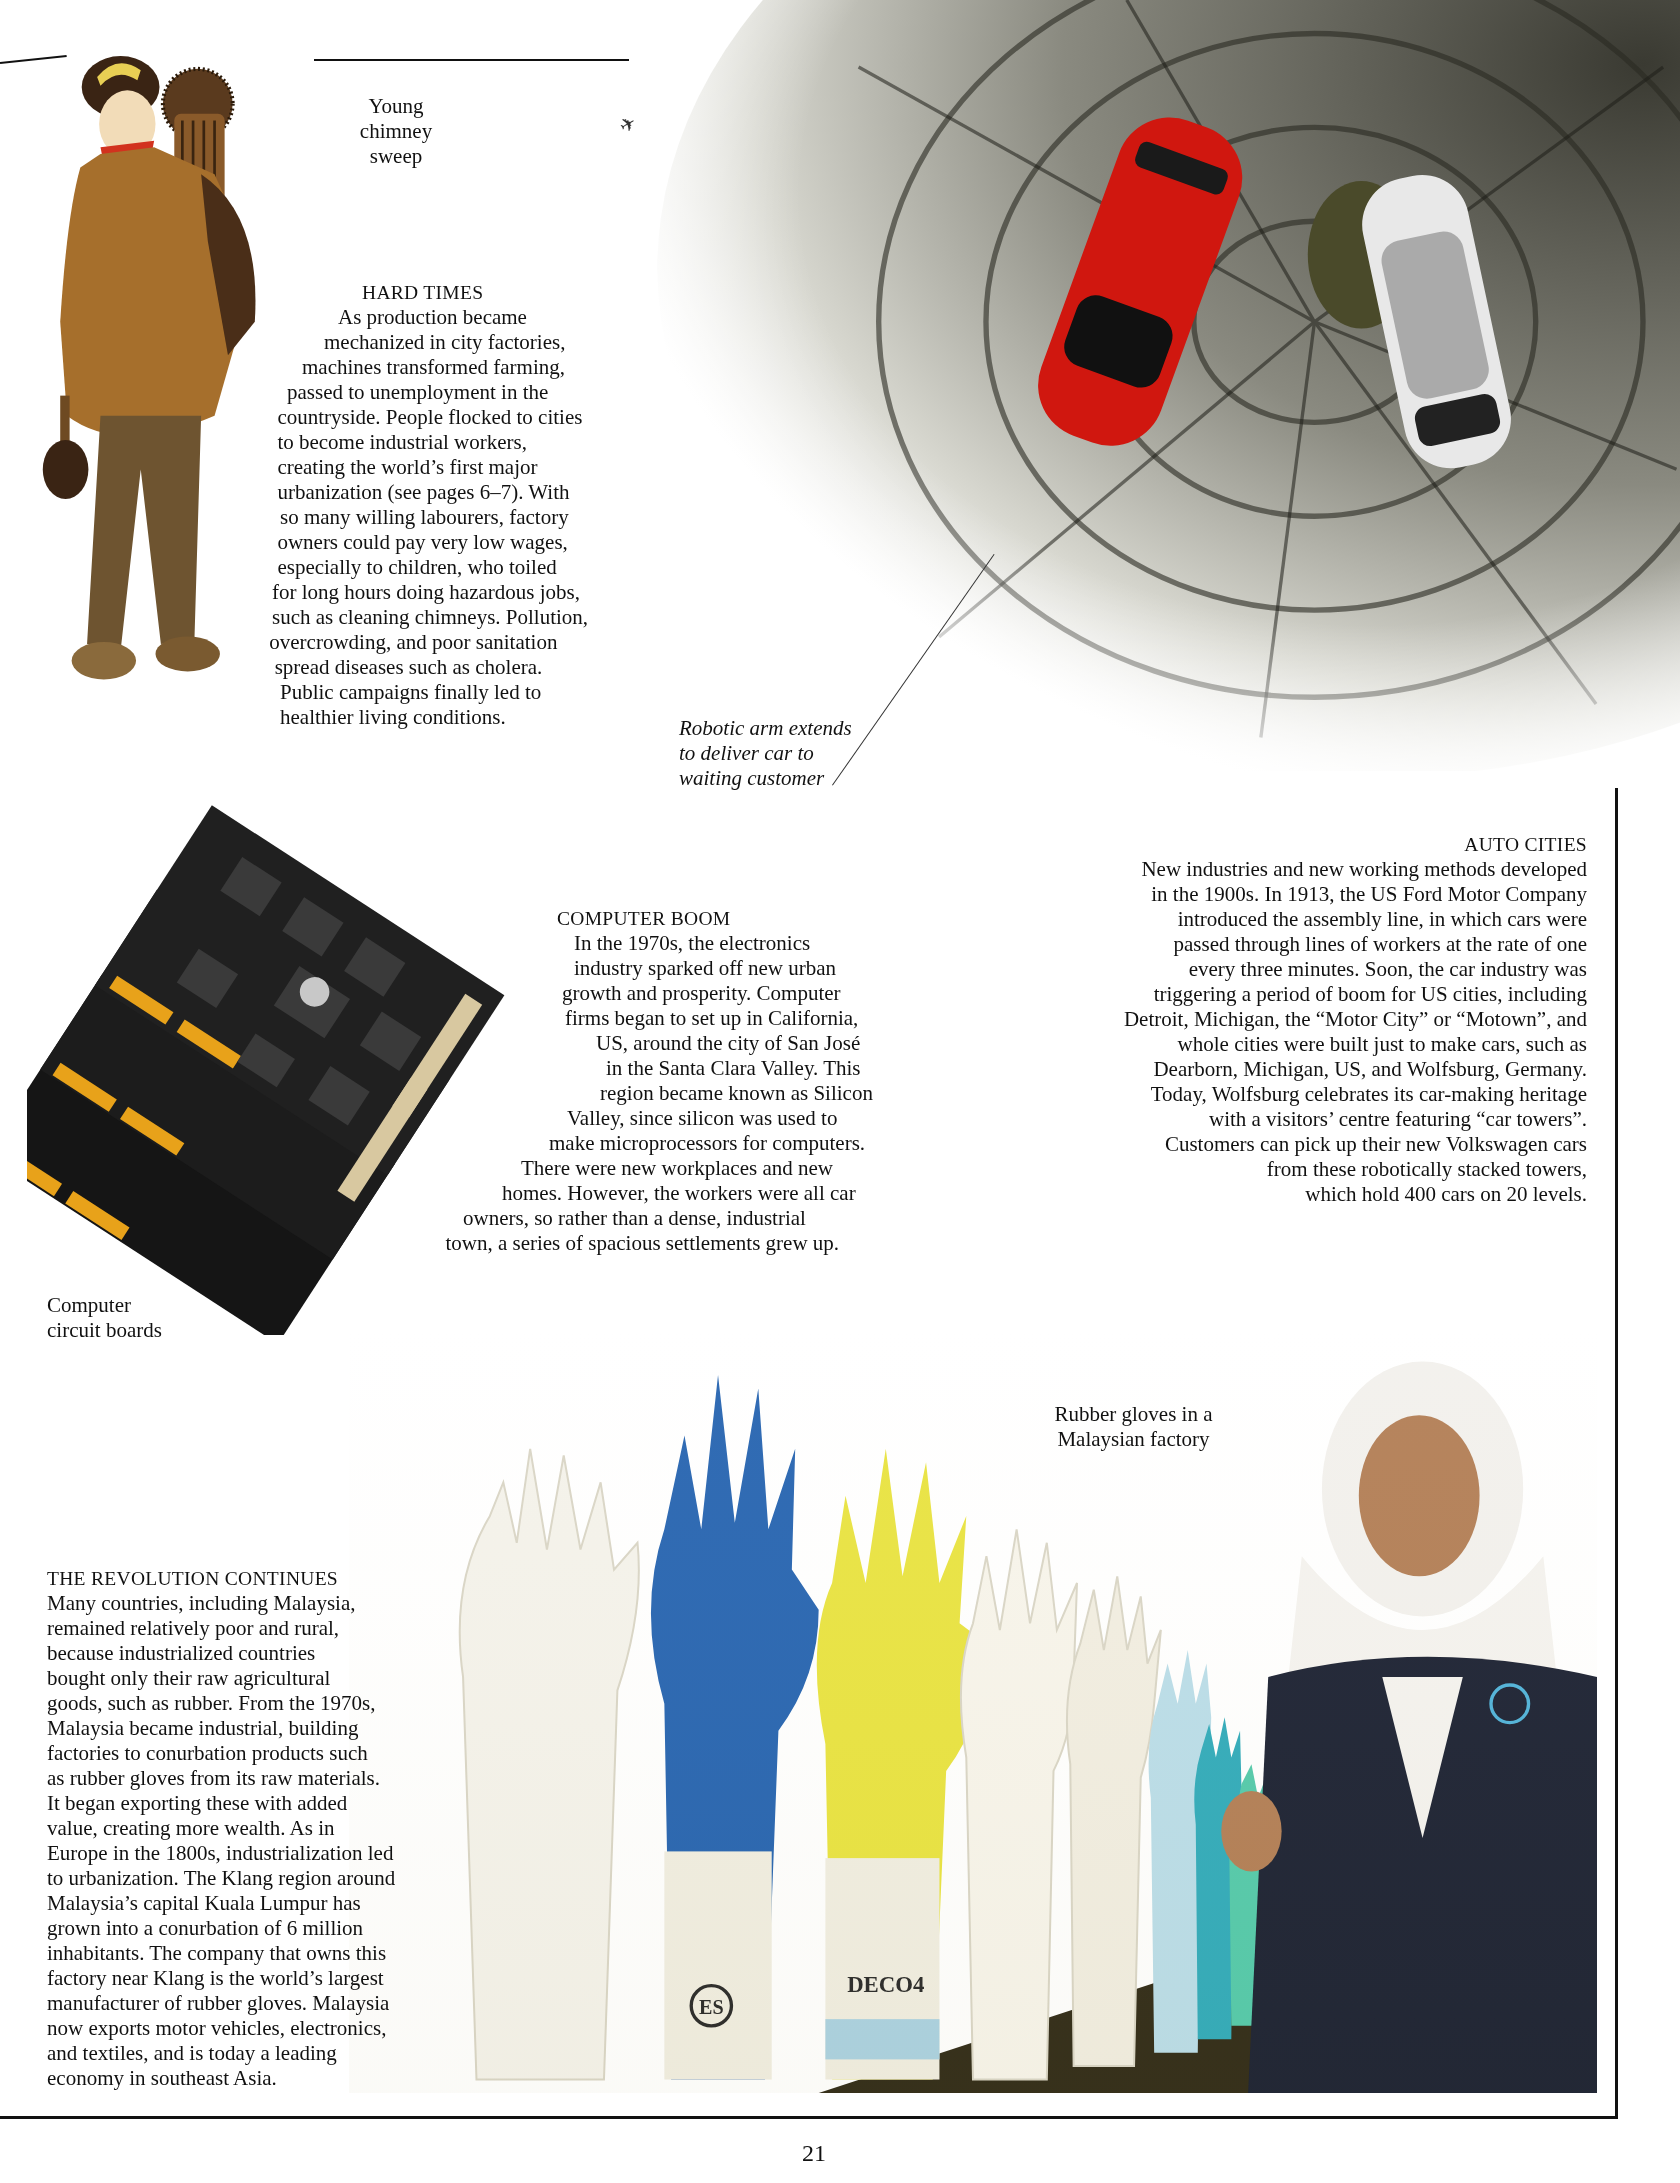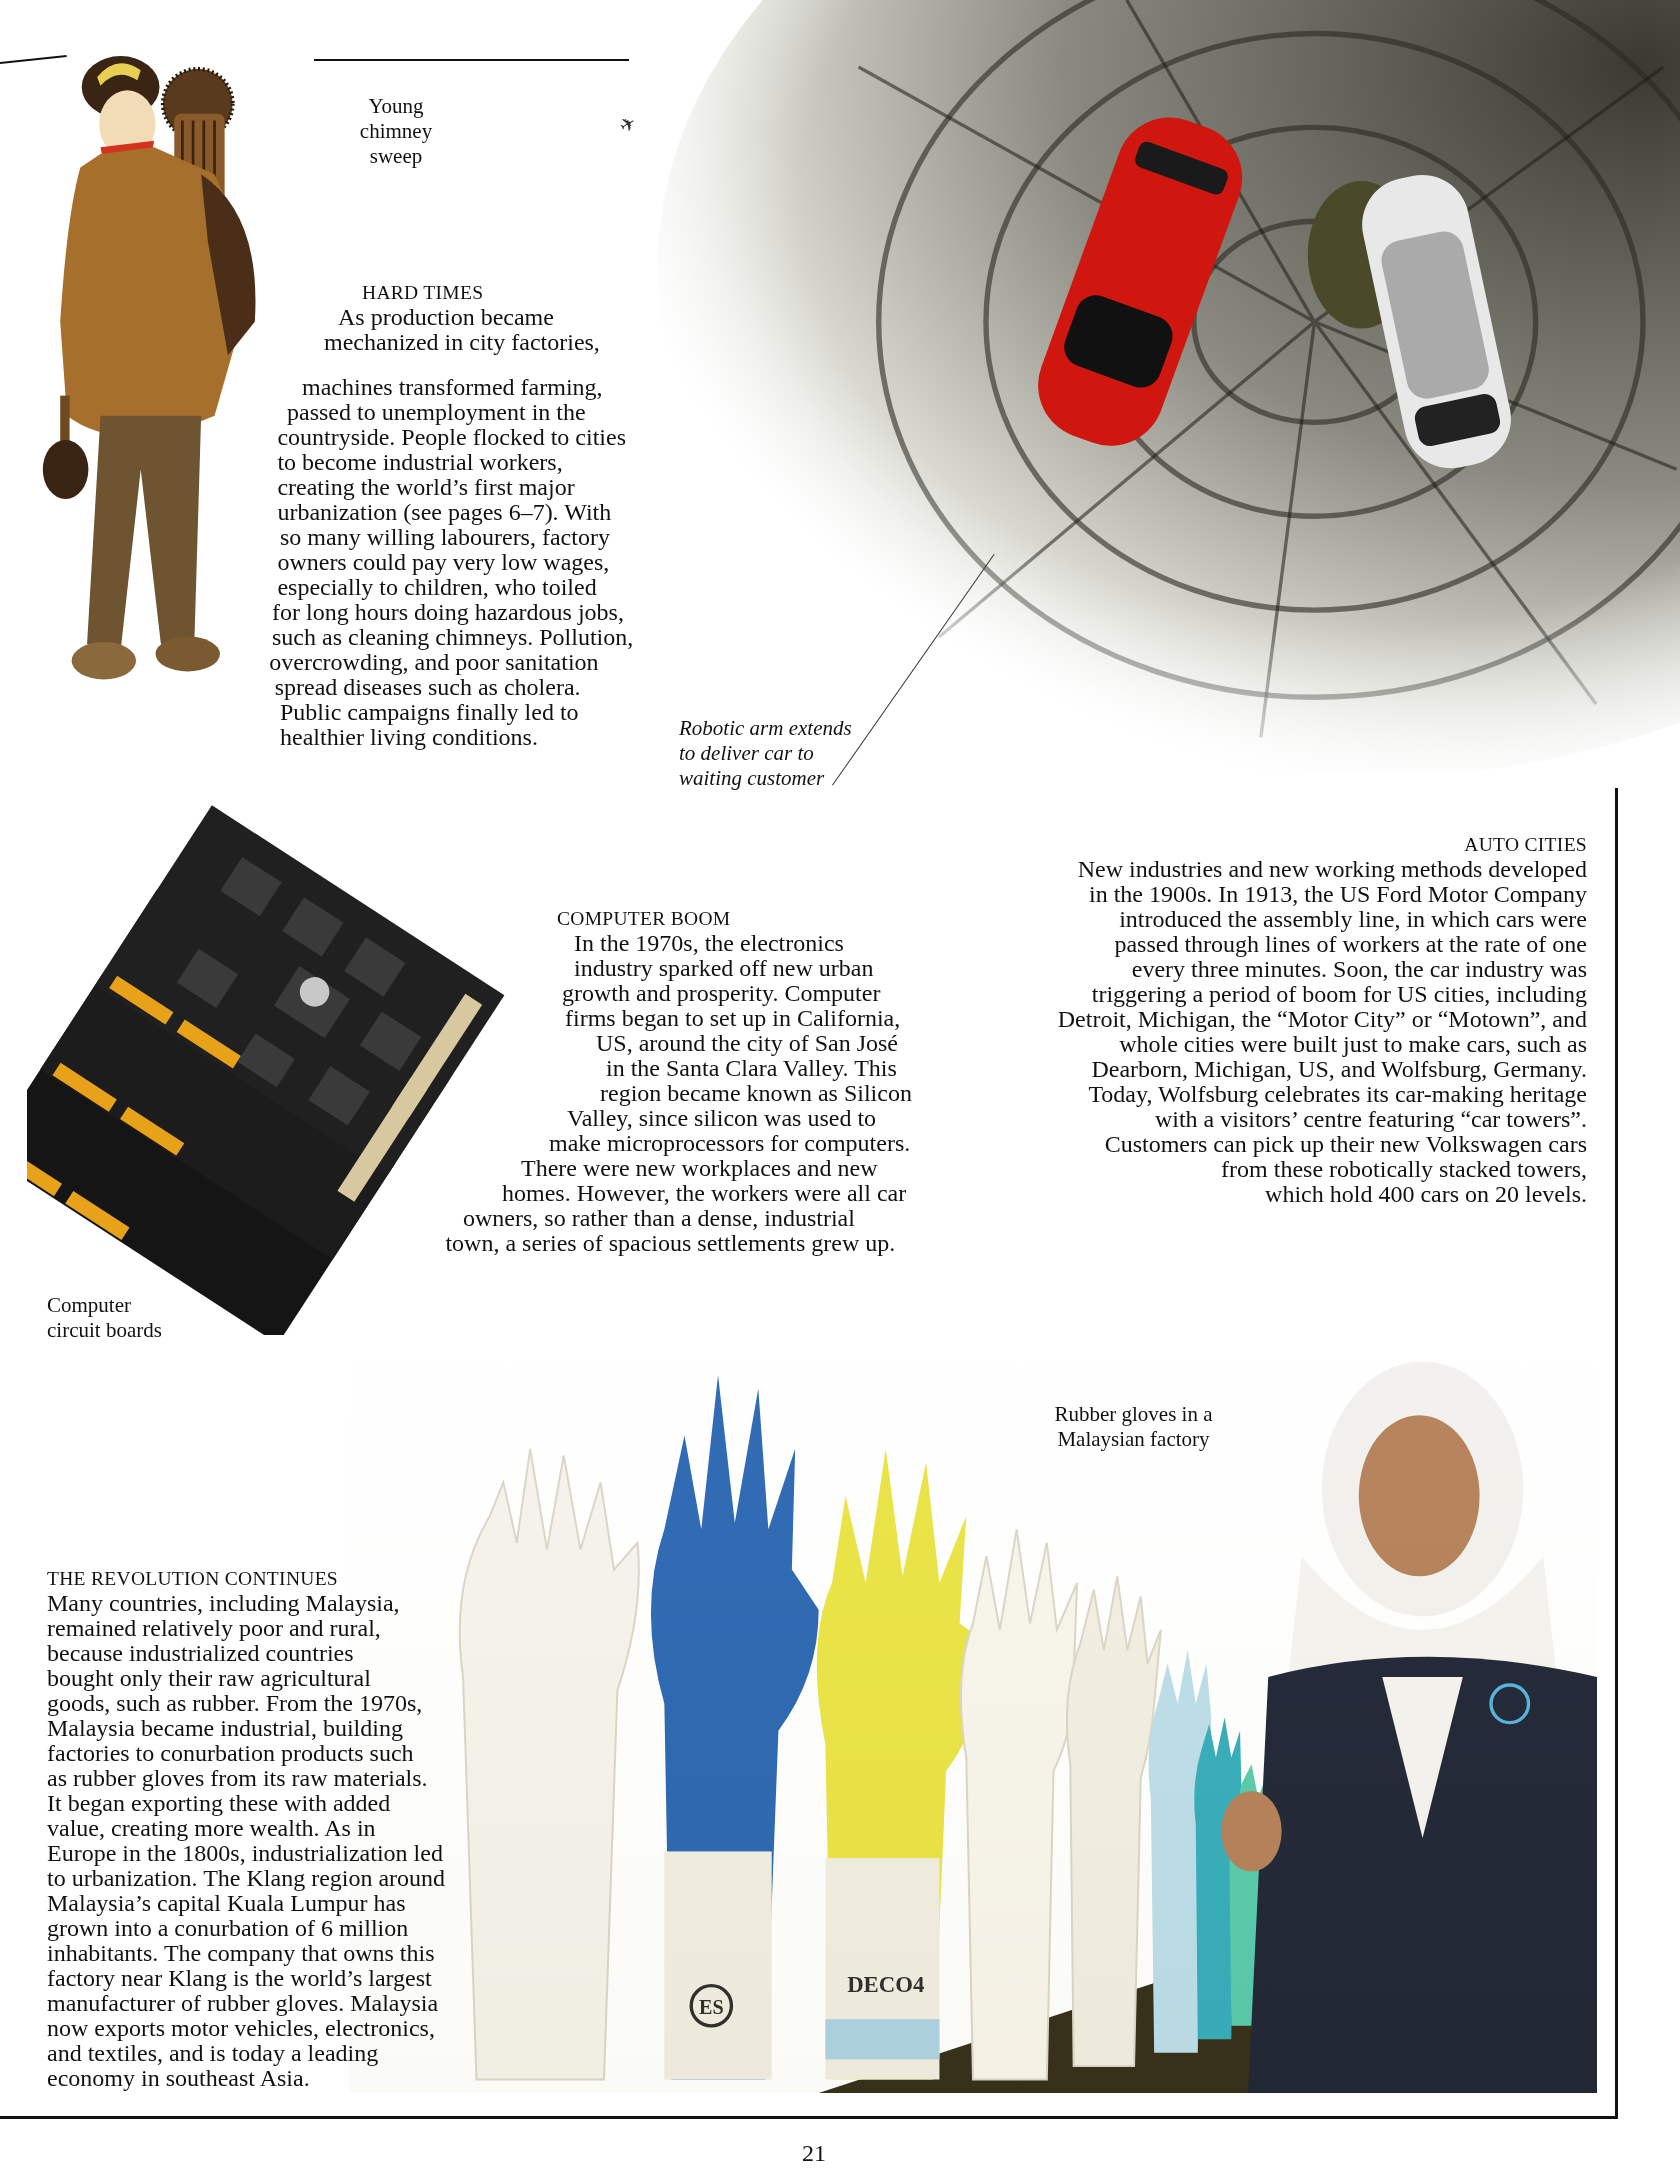--- a/index.html
+++ b/index.html
@@ -1,18 +1,18 @@
 <!DOCTYPE html>
 <html style="font-size:10.7px"><head>
 <meta charset="utf-8">
 <style>
   html,body{margin:0;padding:0;background:#fff;}
   body{width:1681px;height:2183px;position:relative;overflow:hidden;font-family:"Liberation Serif","DejaVu Serif",serif;color:#111;}
   .abs{position:absolute;}
-  .txt{font-size:24px;line-height:25px;}
+  .txt{font-size:21px;line-height:25px;}
   .head{font-size:19.5px;letter-spacing:0.3px;line-height:25px;margin-top:22px;}
   .cap{font-size:21px;line-height:25px;}
   .ital{font-style:italic;}
   .line{display:block;white-space:nowrap;}
   
   .rule{background:#111;}
   
   .sweep{left:40px;top:40px;width:282px;height:671px;}
   
   .tower{left:657px;top:0;width:1024px;height:771px;overflow:hidden;}
@@ -65,21 +65,21 @@
   <span class="line">sweep</span>
 </div>
 
 <div class="abs" style="left:620px;top:113px;font-size:19px;color:#333;transform:rotate(-30deg);">✈</div>
 
 <div class="abs" style="left:268px;top:258px;width:376px;">
   <div class="head" style="margin-left:94px;">HARD TIMES</div>
   <div class="txt" style="text-align:left;">
     <span class="line" style="padding-left:70px;">As production became</span>
     <span class="line" style="padding-left:56px;">mechanized in city factories,</span>
-    <span class="line" style="padding-left:34px;margin-top:20px;">machines transformed farming,</span>
+    <span class="line" style="padding-left:34px;">machines transformed farming,</span>
     <span class="line" style="padding-left:19px;">passed to unemployment in the</span>
     <span class="line" style="padding-left:9.4px;">countryside. People flocked to cities</span>
     <span class="line" style="padding-left:9.4px;">to become industrial workers,</span>
     <span class="line" style="padding-left:9.4px;">creating the world’s first major</span>
     <span class="line" style="padding-left:9.4px;">urbanization (see pages 6–7). With</span>
     <span class="line" style="padding-left:12px;">so many willing labourers, factory</span>
     <span class="line" style="padding-left:9.4px;">owners could pay very low wages,</span>
     <span class="line" style="padding-left:9.4px;">especially to children, who toiled</span>
     <span class="line" style="padding-left:4px;">for long hours doing hazardous jobs,</span>
     <span class="line" style="padding-left:4px;">such as cleaning chimneys. Pollution,</span>

